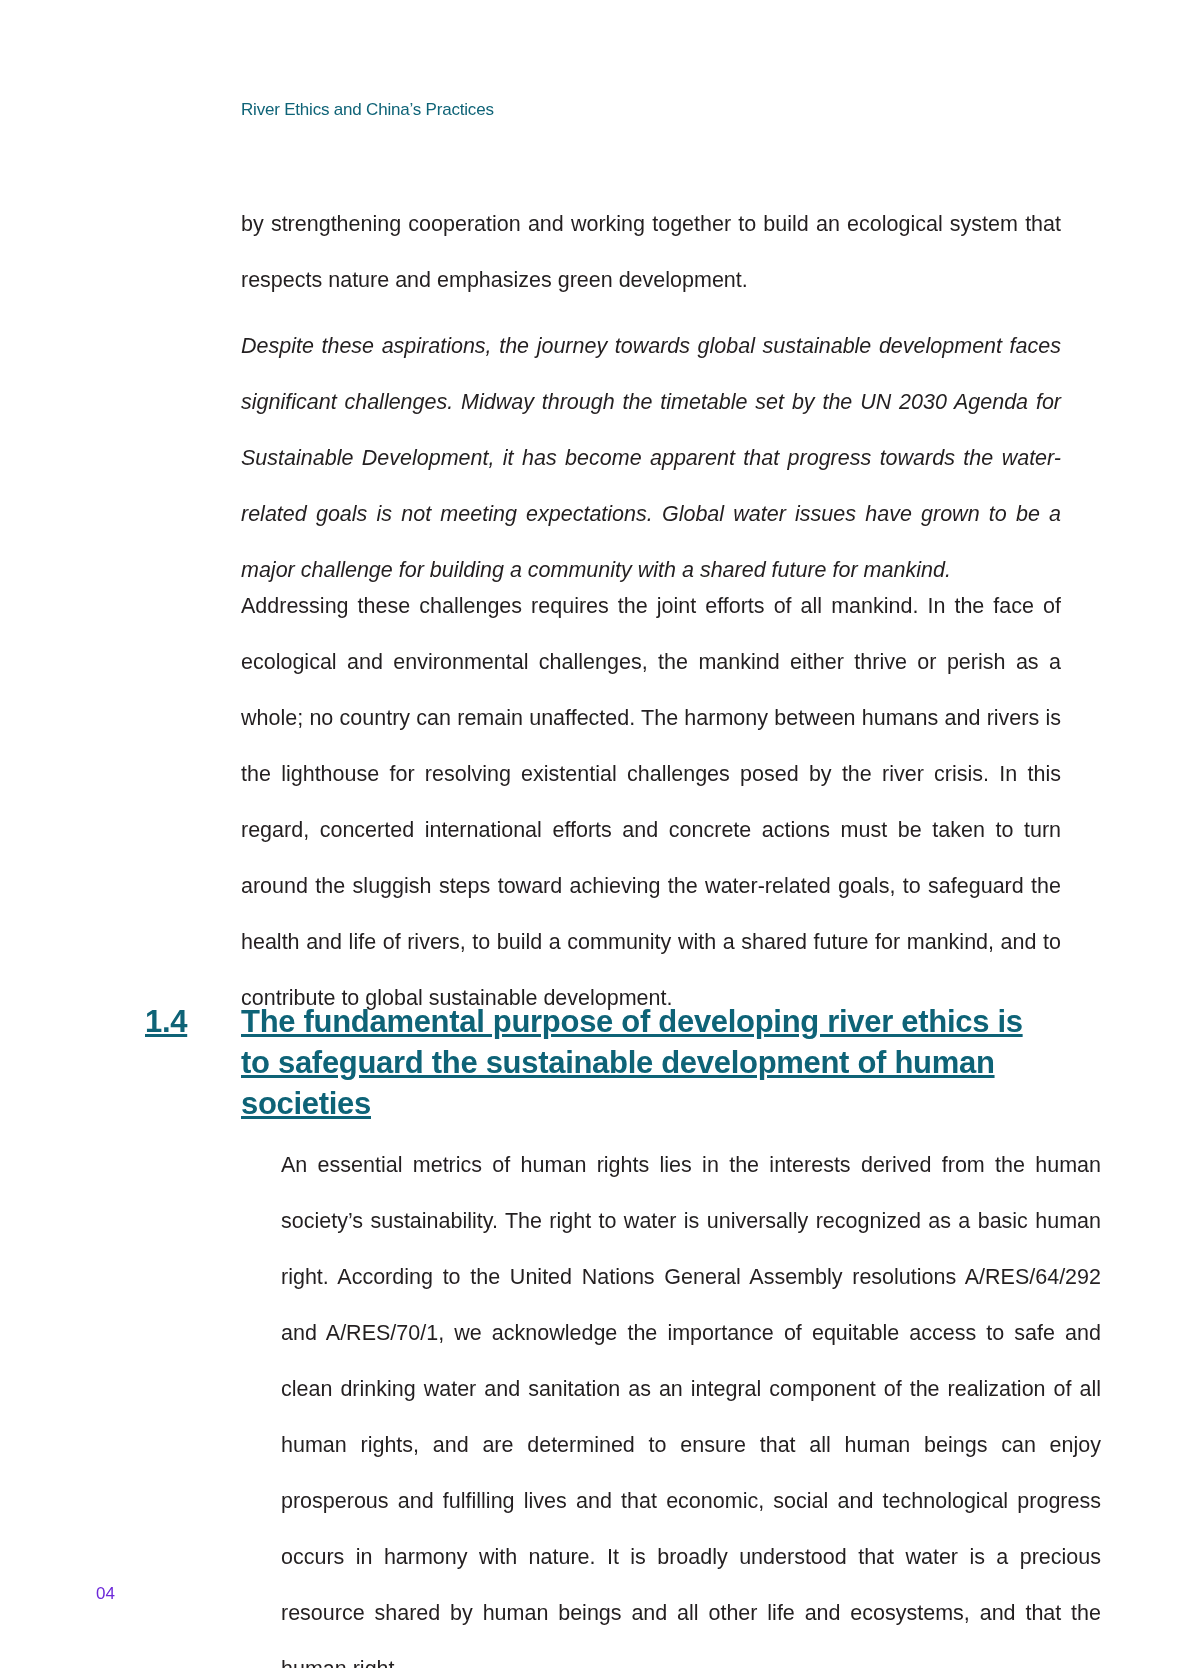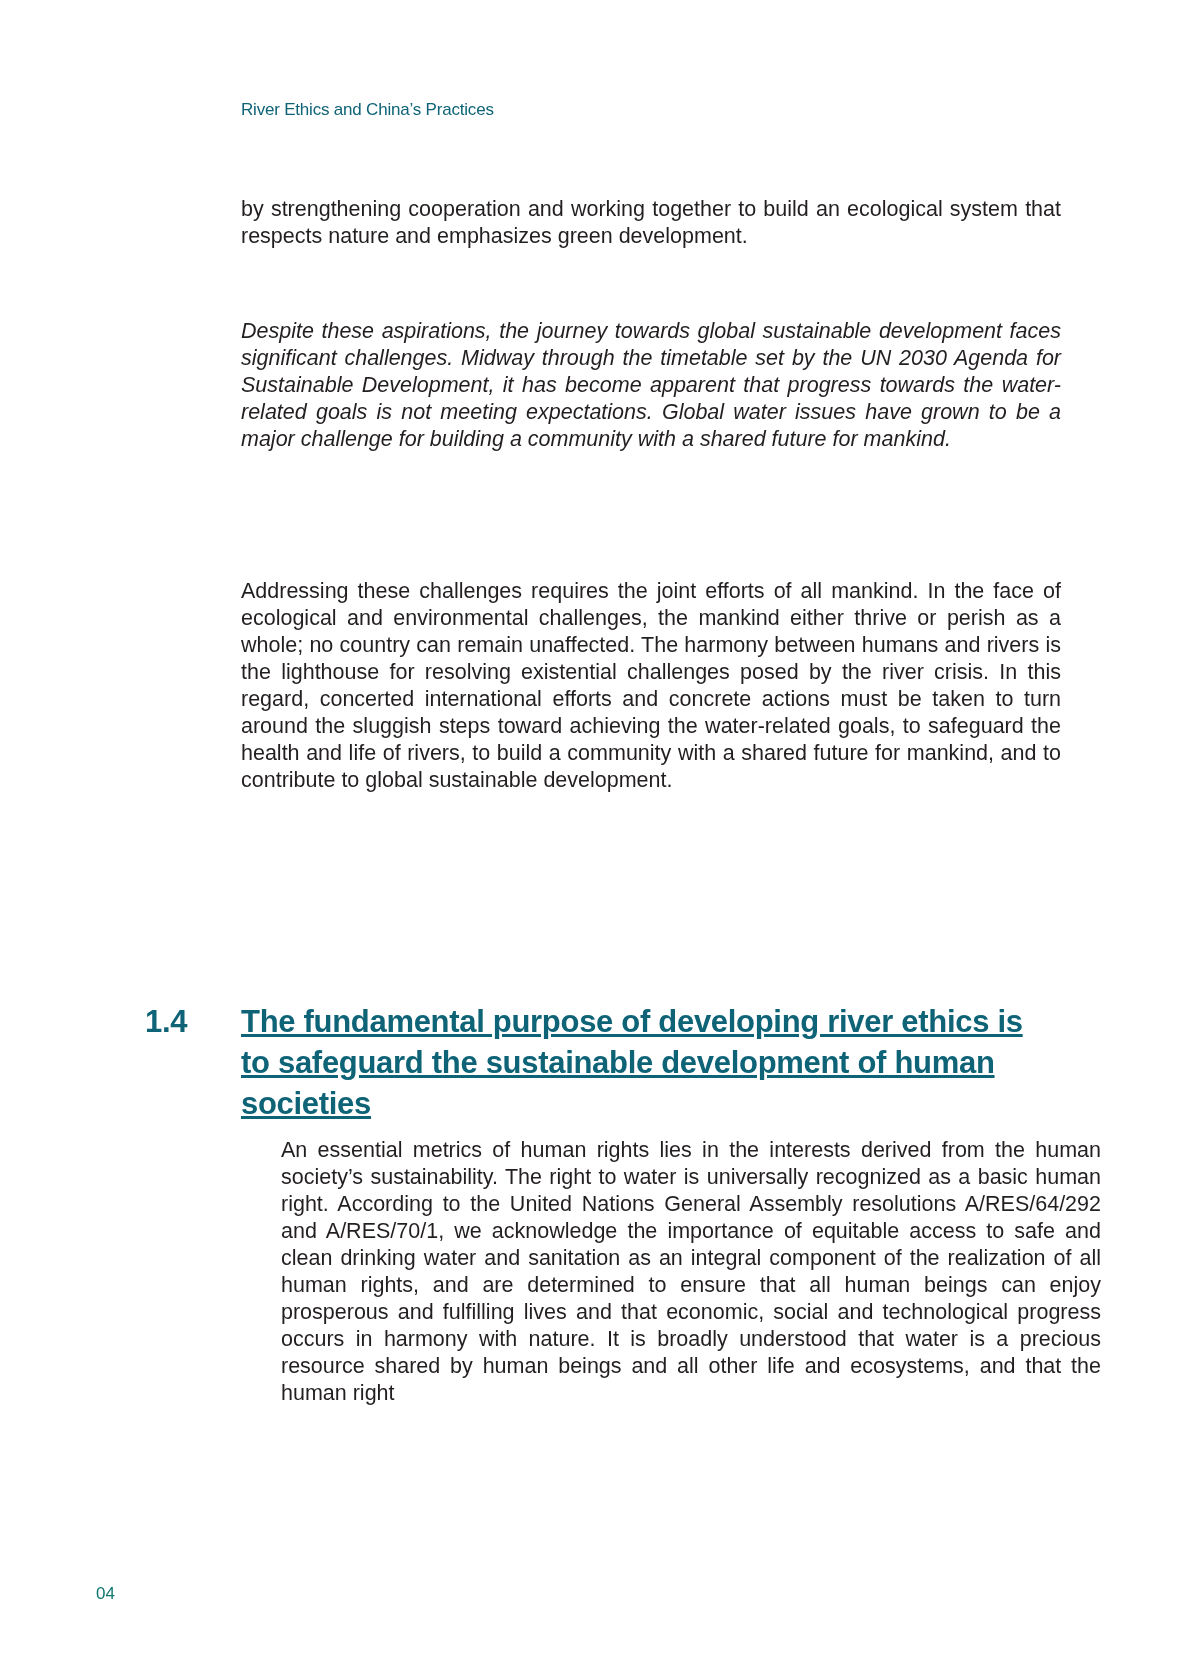--- a/index.html
+++ b/index.html
@@ -22,21 +22,21 @@
       font-weight: normal;
       color: #0e6377;
       letter-spacing: -0.2px;
       white-space: nowrap;
     }
     .body-text {
       position: absolute;
       left: 241px;
       width: 820px;
       font-size: 21.5px;
-      line-height: 27px;
+      line-height: 56px;
       color: #231f20;
       text-align: justify;
       text-align-last: left;
       hyphens: manual;
     }
     .body-text p {
       margin: 0;
     }
     #para-0 { top: 196px; }
     #para-1 { top: 318px; font-style: italic; }
@@ -50,34 +50,35 @@
       color: #0e6377;
       font-weight: bold;
       font-size: 31px;
       line-height: 41px;
       letter-spacing: -0.3px;
     }
     .section-number {
       position: absolute;
       left: 0;
       top: 0;
+      text-decoration: underline;
     }
     .section-title {
       position: absolute;
       left: 96px;
       top: 0;
       width: 800px;
       text-decoration: underline;
     }
     .page-number {
       position: absolute;
       left: 96px;
       top: 1584px;
       font-size: 17px;
-      color: #0f766e;
+      color: #6d28d9;
     }
   </style>
 </head>
 <body>
 
 <div class="running-header">River Ethics and China’s Practices</div>
 
 <div class="body-text" id="para-0">
   <p>by strengthening cooperation and working together to build an ecological system that respects nature and emphasizes green development.</p>
 </div>

